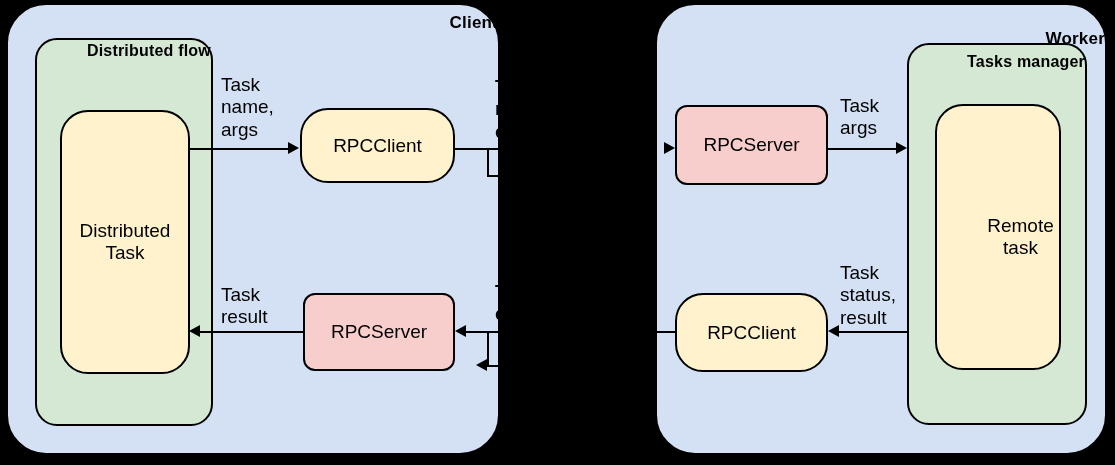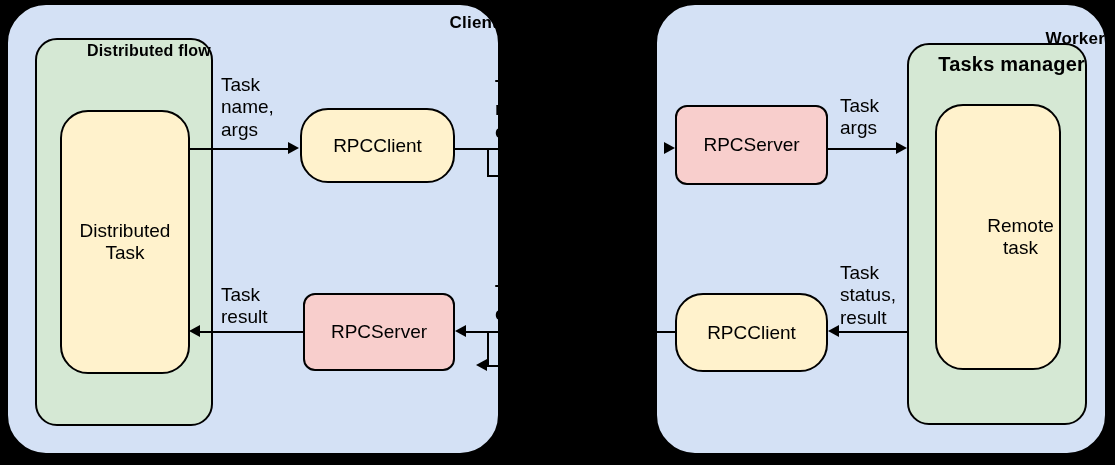--- a/index.html
+++ b/index.html
@@ -92,21 +92,21 @@
   <div class="edge-label bold" style="left:495px;top:281px;">Ta
 ex</div>
 
   <div class="occluder" style="left:513px;top:0;width:142px;height:465px;"></div>
 
   <div class="panel blue" style="left:655px;top:3px;width:452px;height:452px;">
     <div class="panel-title" style="top:24px;">Worker</div>
   </div>
 
   <div class="panel green" style="left:907px;top:43px;width:180px;height:382px;">
-    <div class="panel-title" style="top:8px;font-size:20px;">Tasks manager</div>
+    <div class="panel-title" style="top:8px;font-size:16px;">Tasks manager</div>
   </div>
 
   <div class="box yellow" style="left:935px;top:104px;width:126px;height:266px;padding-left:45px;">
     <span style="white-space:pre-line;">Remote
 task</span>
   </div>
 
   <div class="box pink" style="left:675px;top:105px;width:153px;height:80px;">
     <span>RPCServer</span>
   </div>

